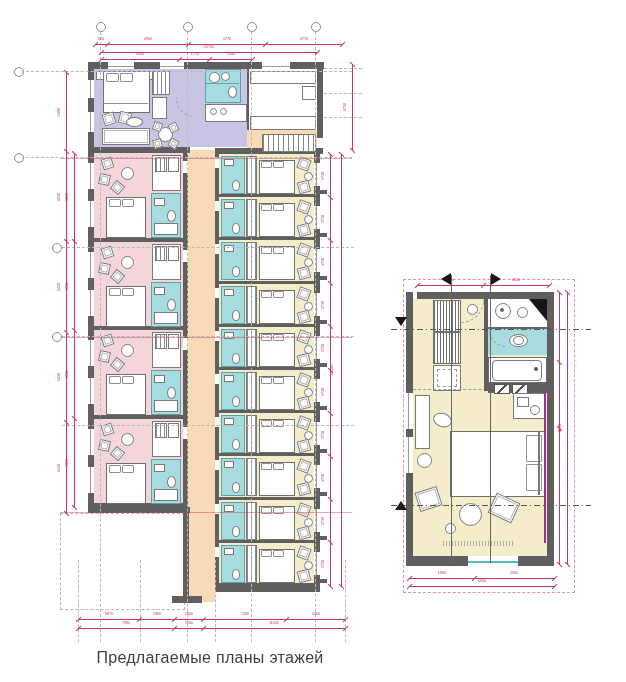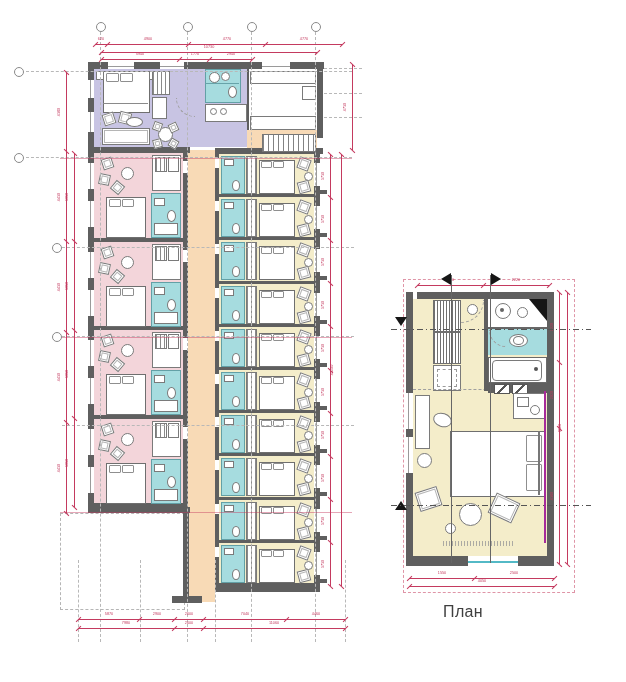--- a/index.html
+++ b/index.html
@@ -136,20 +136,21 @@
     <div class="abs" style="left:205px;top:83px;width:34px;height:1px;background:#67a3a9;"></div>
     <div class="wbox" style="left:205px;top:104px;width:40px;height:16px;"></div>
     <div class="round" style="left:210px;top:108px;width:5px;height:5px;"></div>
     <div class="round" style="left:220px;top:108px;width:5px;height:5px;"></div>
     <div class="wbox" style="left:250px;top:71px;width:64px;height:11px;"></div>
     <div class="wbox" style="left:250px;top:116px;width:64px;height:12px;"></div>
     <div class="wbox" style="left:302px;top:86px;width:12px;height:12px;"></div>
 
     <div class="stairs" style="left:262px;top:134px;width:52px;height:16px;"></div>
 
+    <div class="caption" style="left:85px;top:649px;width:250px;">Предлагаемые планы этажей</div>
   <div class="room" style="left: 94px; top: 153px; width: 89px; height: 88.5px; background: var(--pink); border-bottom: 4px solid var(--wall);">
         <div class="win" style="left:-6px;top:10px;width:6px;height:26px;"></div>
         <div class="win" style="left:-6px;top:48px;width:6px;height:26px;"></div>
         <div class="doorgap" style="left:89px;top:8px;width:5px;height:12px;"></div>
         <div class="wbox" style="left:58px;top:2px;width:27px;height:34px;"></div>
         <div class="closet" style="left:61px;top:4px;width:10px;height:13px;"></div>
         <div class="wbox" style="left:74px;top:4px;width:9px;height:13px;"></div>
         <div class="bath" style="left:57px;top:40px;width:28px;height:43px;"></div>
         <div class="fixture wbox" style="left:60px;top:45px;width:9px;height:6px;"></div>
         <div class="oval" style="left:73px;top:57px;width:7px;height:10px;"></div>
@@ -545,21 +546,20 @@
 
     <div class="tri" style="left:38px;top:0;width:10px;height:12px;clip-path:polygon(100% 0,100% 100%,0 50%);"></div>
     <div class="tri" style="left:88px;top:0;width:10px;height:12px;clip-path:polygon(0 0,0 100%,100% 50%);"></div>
     <div class="seclinev" style="left:48px;top:2px;height:288px;"></div>
     <div class="seclinev" style="left:87px;top:2px;height:288px;"></div>
     <div class="tri" style="left:-8px;top:44px;width:12px;height:9px;clip-path:polygon(0 0,100% 0,50% 100%);"></div>
     <div class="secline" style="left:-12px;top:56px;width:200px;"></div>
     <div class="tri" style="left:-8px;top:228px;width:12px;height:9px;clip-path:polygon(50% 0,0 100%,100% 100%);"></div>
     <div class="secline" style="left:-12px;top:232px;width:200px;"></div>
 
-    <div class="caption" style="left:10px;top:330px;width:100px;">План</div>
   <div class="dim" style="left: 14px; top: 12px;">
         <div class="line" style="left: 0px; top: 0px; height: 1px; width: 132px;"></div>
         <div class="tick" style="left: -0.5px; top: -3px; width: 1px; height: 7px; transform: rotate(45deg);"></div>
         <div class="tick" style="left: 65.5px; top: -3px; width: 1px; height: 7px; transform: rotate(45deg);"></div>
         <div class="tick" style="left: 131.5px; top: -3px; width: 1px; height: 7px; transform: rotate(45deg);"></div>
         <div class="lab" style="left: 33px; top: -3px; transform: translate(-50%, -100%) scale(0.75);">1980</div>
         <div class="lab" style="left: 99px; top: -3px; transform: translate(-50%, -100%) scale(0.75);">2220</div>
       </div>
       <div class="dim" style="left: 156px; top: 19px;">
         <div class="line" style="left: 0px; top: 0px; width: 1px; height: 272px;"></div>

